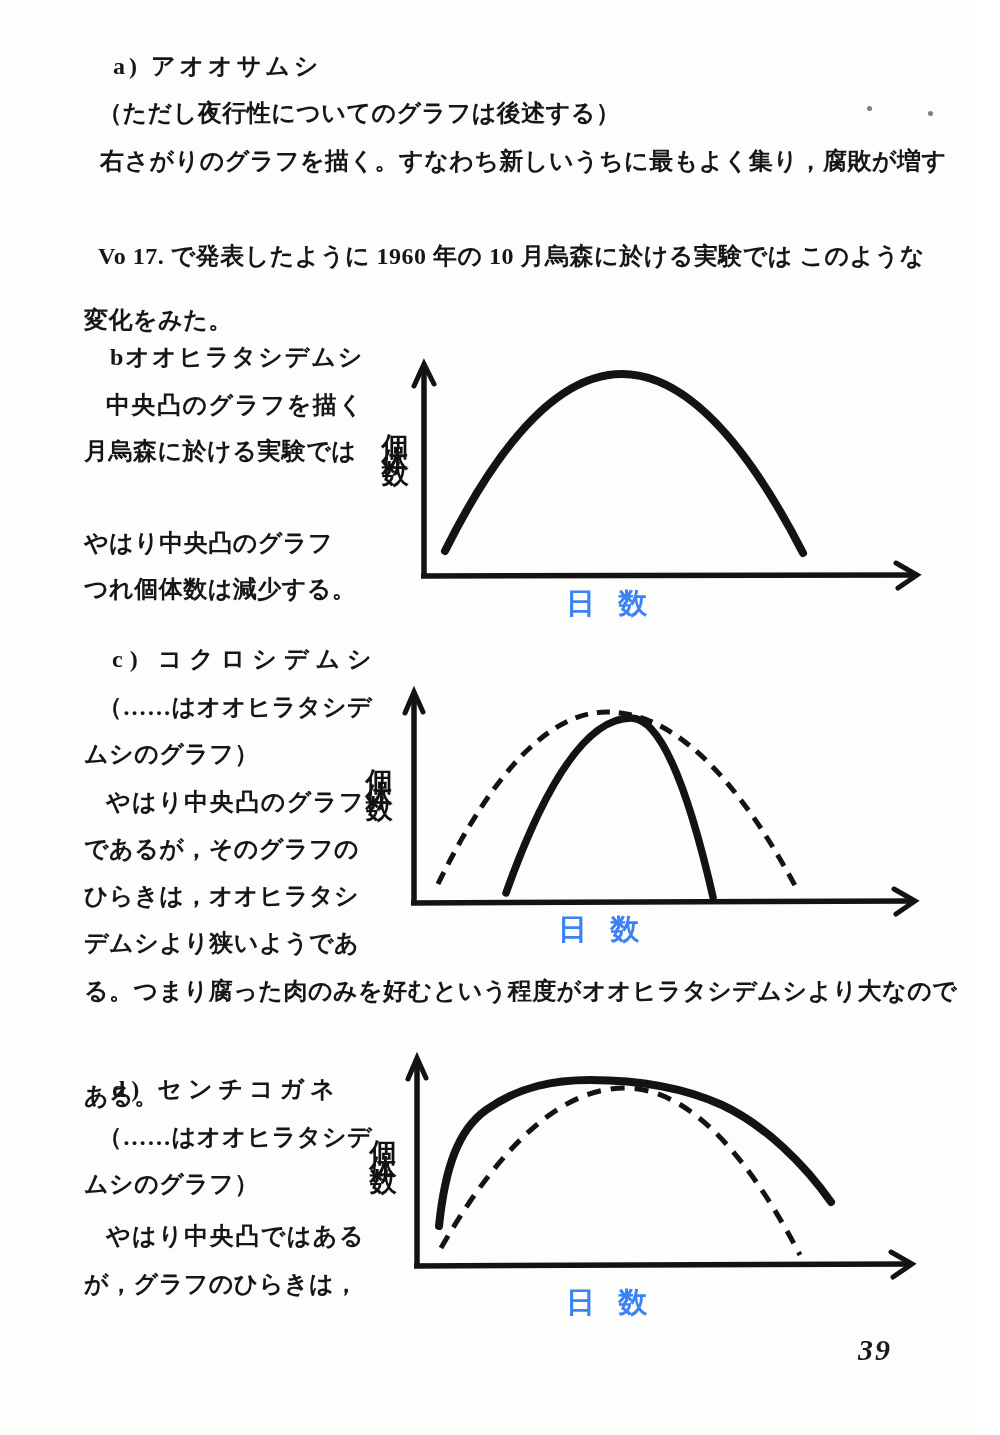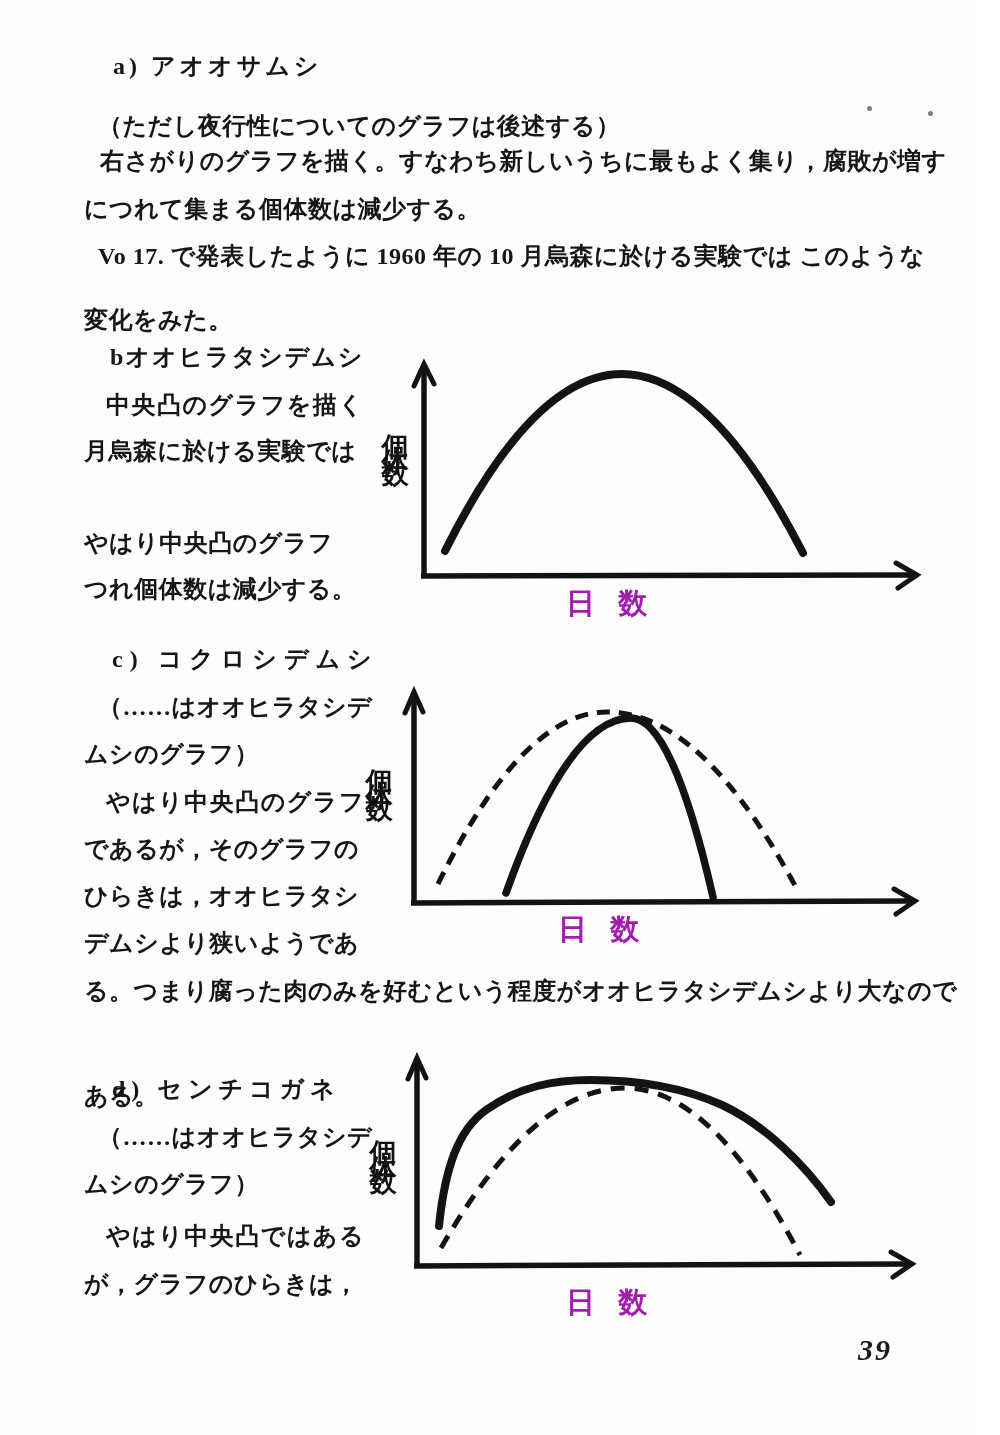--- a/index.html
+++ b/index.html
@@ -31,21 +31,21 @@
     font-weight:700;
     letter-spacing:13px;
     color:#111;
     white-space:nowrap;
   }
   .xlabel{
     position:absolute;
     font-size:29px;
     font-weight:700;
     letter-spacing:8px;
-    color:#a21caf;
+    color:#3b82f6;
     white-space:nowrap;
   }
   .chart{position:absolute;}
   .chart path{stroke:#131313;fill:none;}
   .page-number{
     position:absolute;
     font-size:30px;
     font-style:italic;
     font-weight:700;
     color:#1a1a1a;
@@ -55,23 +55,22 @@
     position:absolute;width:5px;height:5px;border-radius:50%;
     background:#3a3a3a;opacity:.65;
   }
 </style>
 </head>
 <body>
 
 <div class="page">
 
   <div class="line heading" style="left:113px;top:52px;">a) アオオサムシ</div>
-  <div class="line" style="left:98px;top:112px;text-align:right;">（ただし夜行性についてのグラフは後述する）</div>
+  <div class="line" style="left:98px;top:99px;text-align:right;">（ただし夜行性についてのグラフは後述する）</div>
   <div class="line" style="left:100px;top:147px;">右さがりのグラフを描く。すなわち新しいうちに最もよく集り，腐敗が増す</div>
-  <div class="line" style="left:84px;top:195px;">につれて集まる個体数は減少する。</div>
   <div class="line" style="left:98px;top:242px;">Vo 17. で発表したように 1960 年の 10 月烏森に於ける実験では このような</div>
   <div class="line" style="left:84px;top:289px;margin-top:17px;">変化をみた。</div>
 
   <div class="speck" style="left:867px;top:106px;"></div>
   <div class="speck" style="left:928px;top:111px;"></div>
 
   <div class="line" style="left:110px;top:343px;letter-spacing:2px;">bオオヒラタシデムシ</div>
   <div class="line" style="left:106px;top:391px;letter-spacing:1.5px;">中央凸のグラフを描く</div>
   <div class="line" style="left:84px;top:437px;">月烏森に於ける実験では</div>
   <div class="line" style="left:84px;top:529px;">やはり中央凸のグラフ</div>

